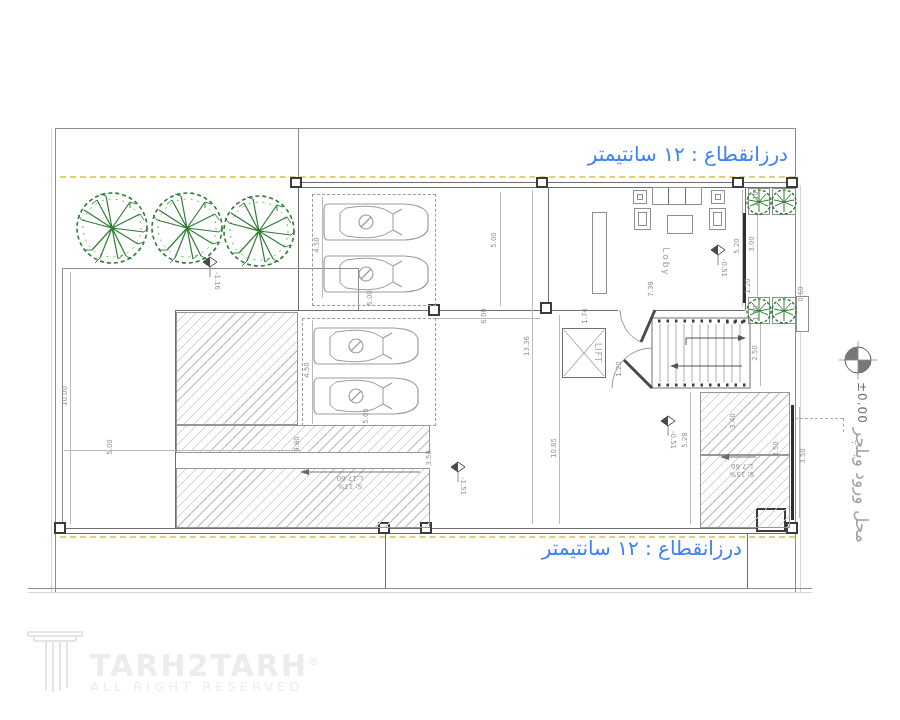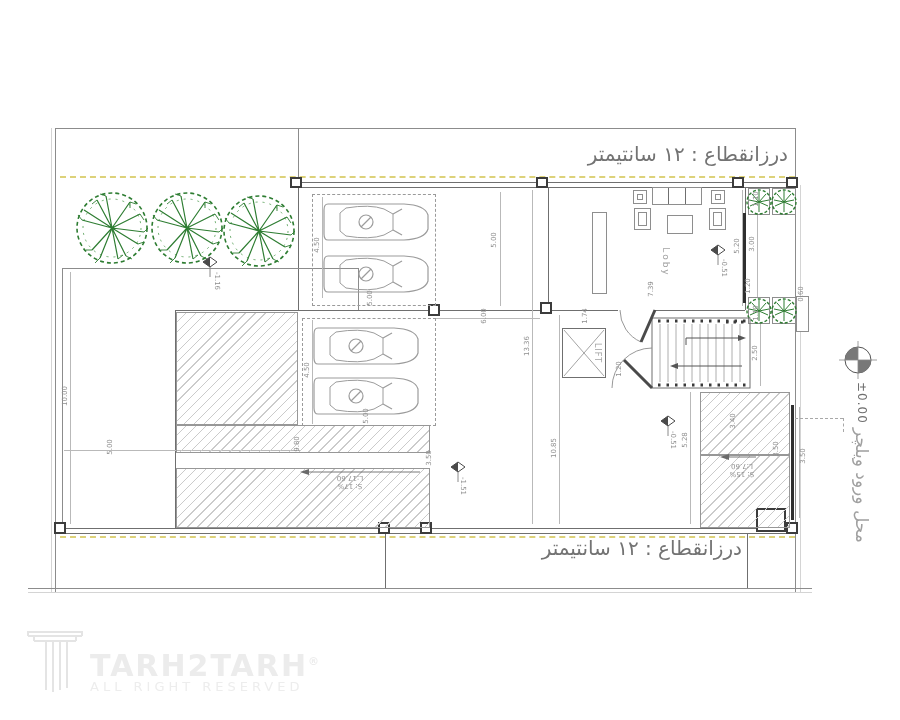--- a/index.html
+++ b/index.html
@@ -18,21 +18,21 @@
          background:repeating-linear-gradient(135deg,rgba(255,255,255,0) 0 6px,#cbcbcb 6px 7px);}
   .furn{position:absolute;border:1px solid #8e8e8e;background:#fff;box-sizing:border-box;}
   .dim{position:absolute;font-size:7px;color:#8f8f8f;white-space:nowrap;
        transform:translate(-50%,-50%);}
   .dim.v{transform:translate(-50%,-50%) rotate(-90deg);}
   .dim.dn{transform:translate(-50%,-50%) rotate(90deg);}
   .ramp-note{position:absolute;font-size:7px;color:#8f8f8f;text-align:center;line-height:1.15;
        white-space:nowrap;transform:translate(-50%,-50%) rotate(180deg);}
   .room-label{position:absolute;font-size:9px;color:#a3a3a3;letter-spacing:2px;white-space:nowrap;
        transform:translate(-50%,-50%) rotate(90deg);}
-  .note{position:absolute;color:#737373;font-size:20px;direction:rtl;white-space:nowrap;}
+  .note{position:absolute;color:#3b82f6;font-size:20px;direction:rtl;white-space:nowrap;}
   .note-v{position:absolute;color:#a0a0a0;font-size:17px;direction:rtl;white-space:nowrap;
        transform:rotate(90deg);transform-origin:0 0;}
   .lvl0{position:absolute;color:#6f6f6f;font-size:12px;letter-spacing:1px;white-space:nowrap;
        transform:rotate(90deg);transform-origin:0 0;}
   .logo{position:absolute;left:26px;top:630px;display:flex;align-items:flex-end;gap:6px;color:#e9e9e9;}
   .logo-name{font-size:30px;font-weight:bold;letter-spacing:2px;line-height:0.9;color:#ececec;}
   .logo-reg{font-size:11px;vertical-align:super;color:#ececec;}
   .logo-tag{font-size:13px;letter-spacing:4px;color:#ededed;}
   svg{position:absolute;left:0;top:0;}
 </style>

